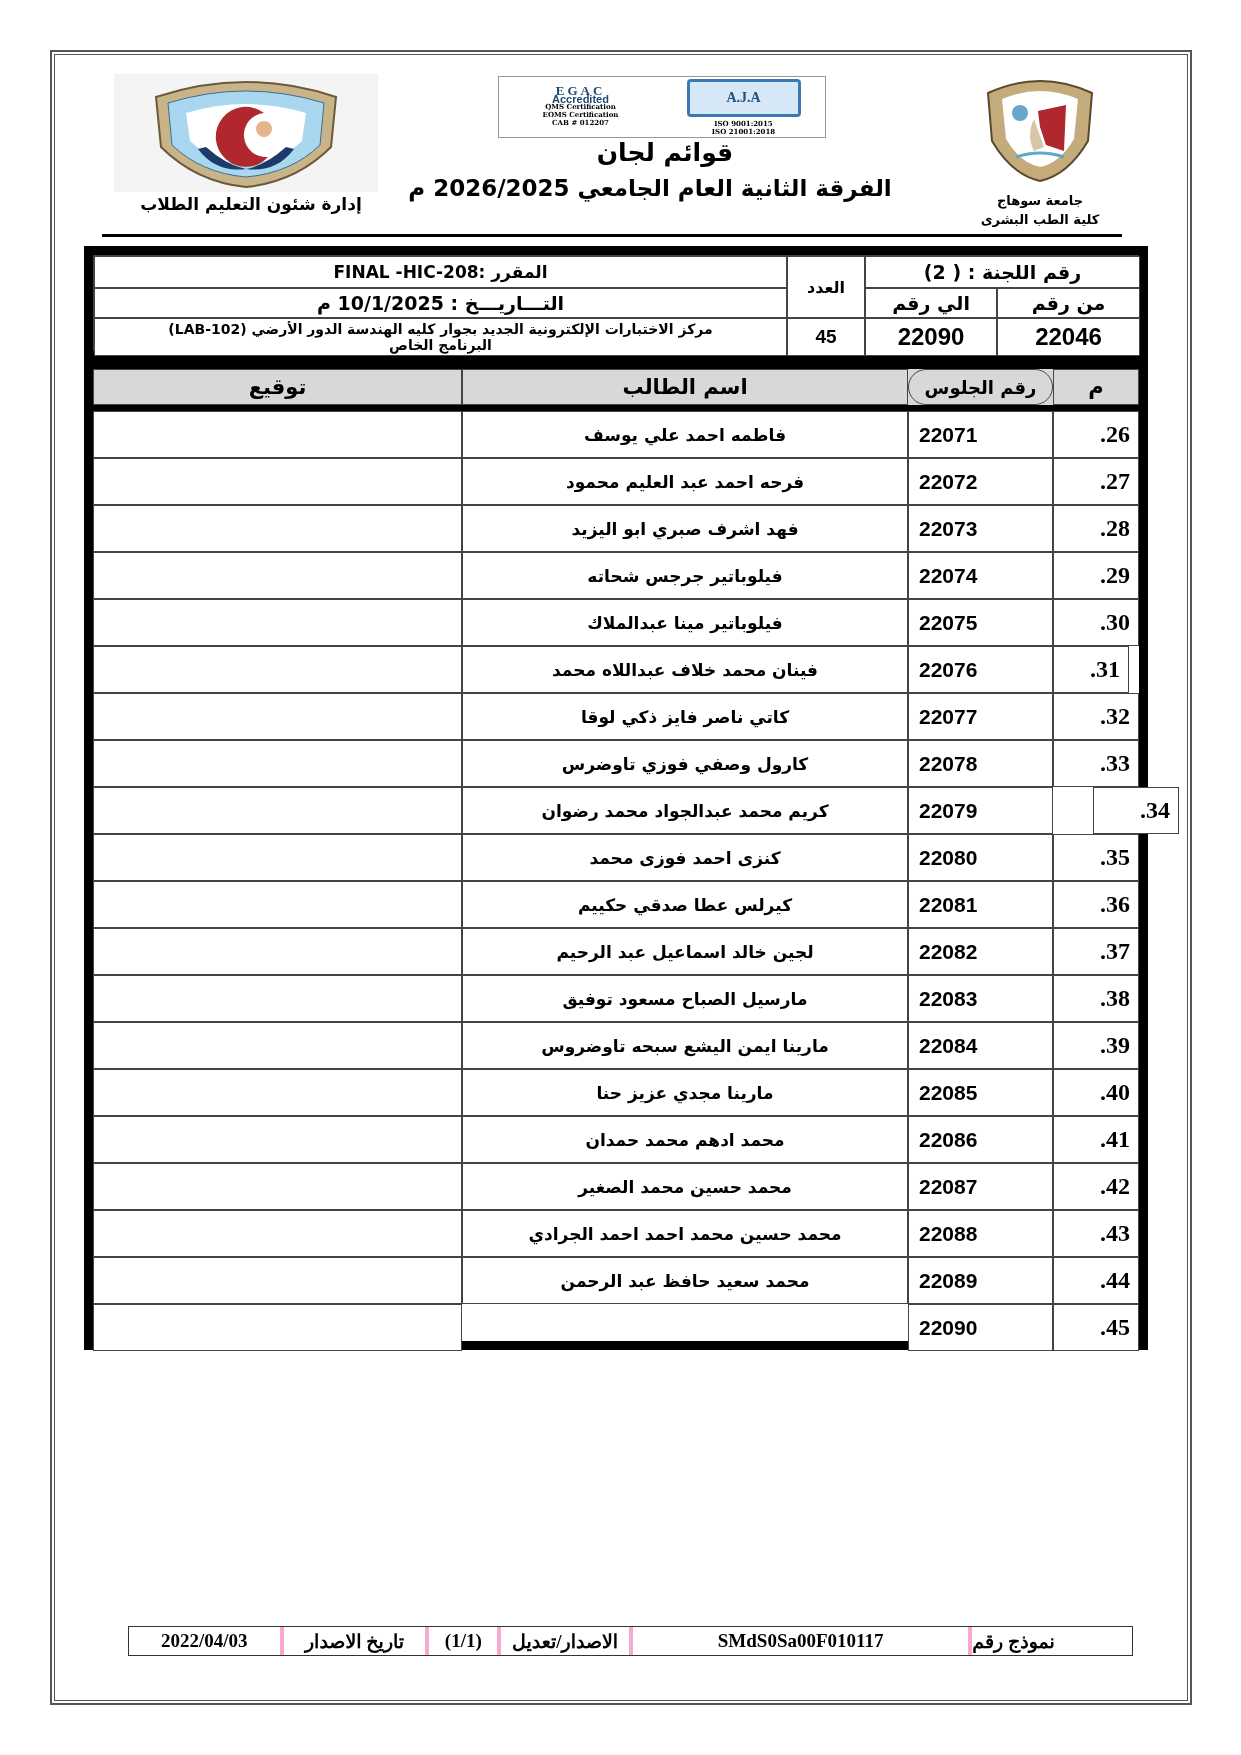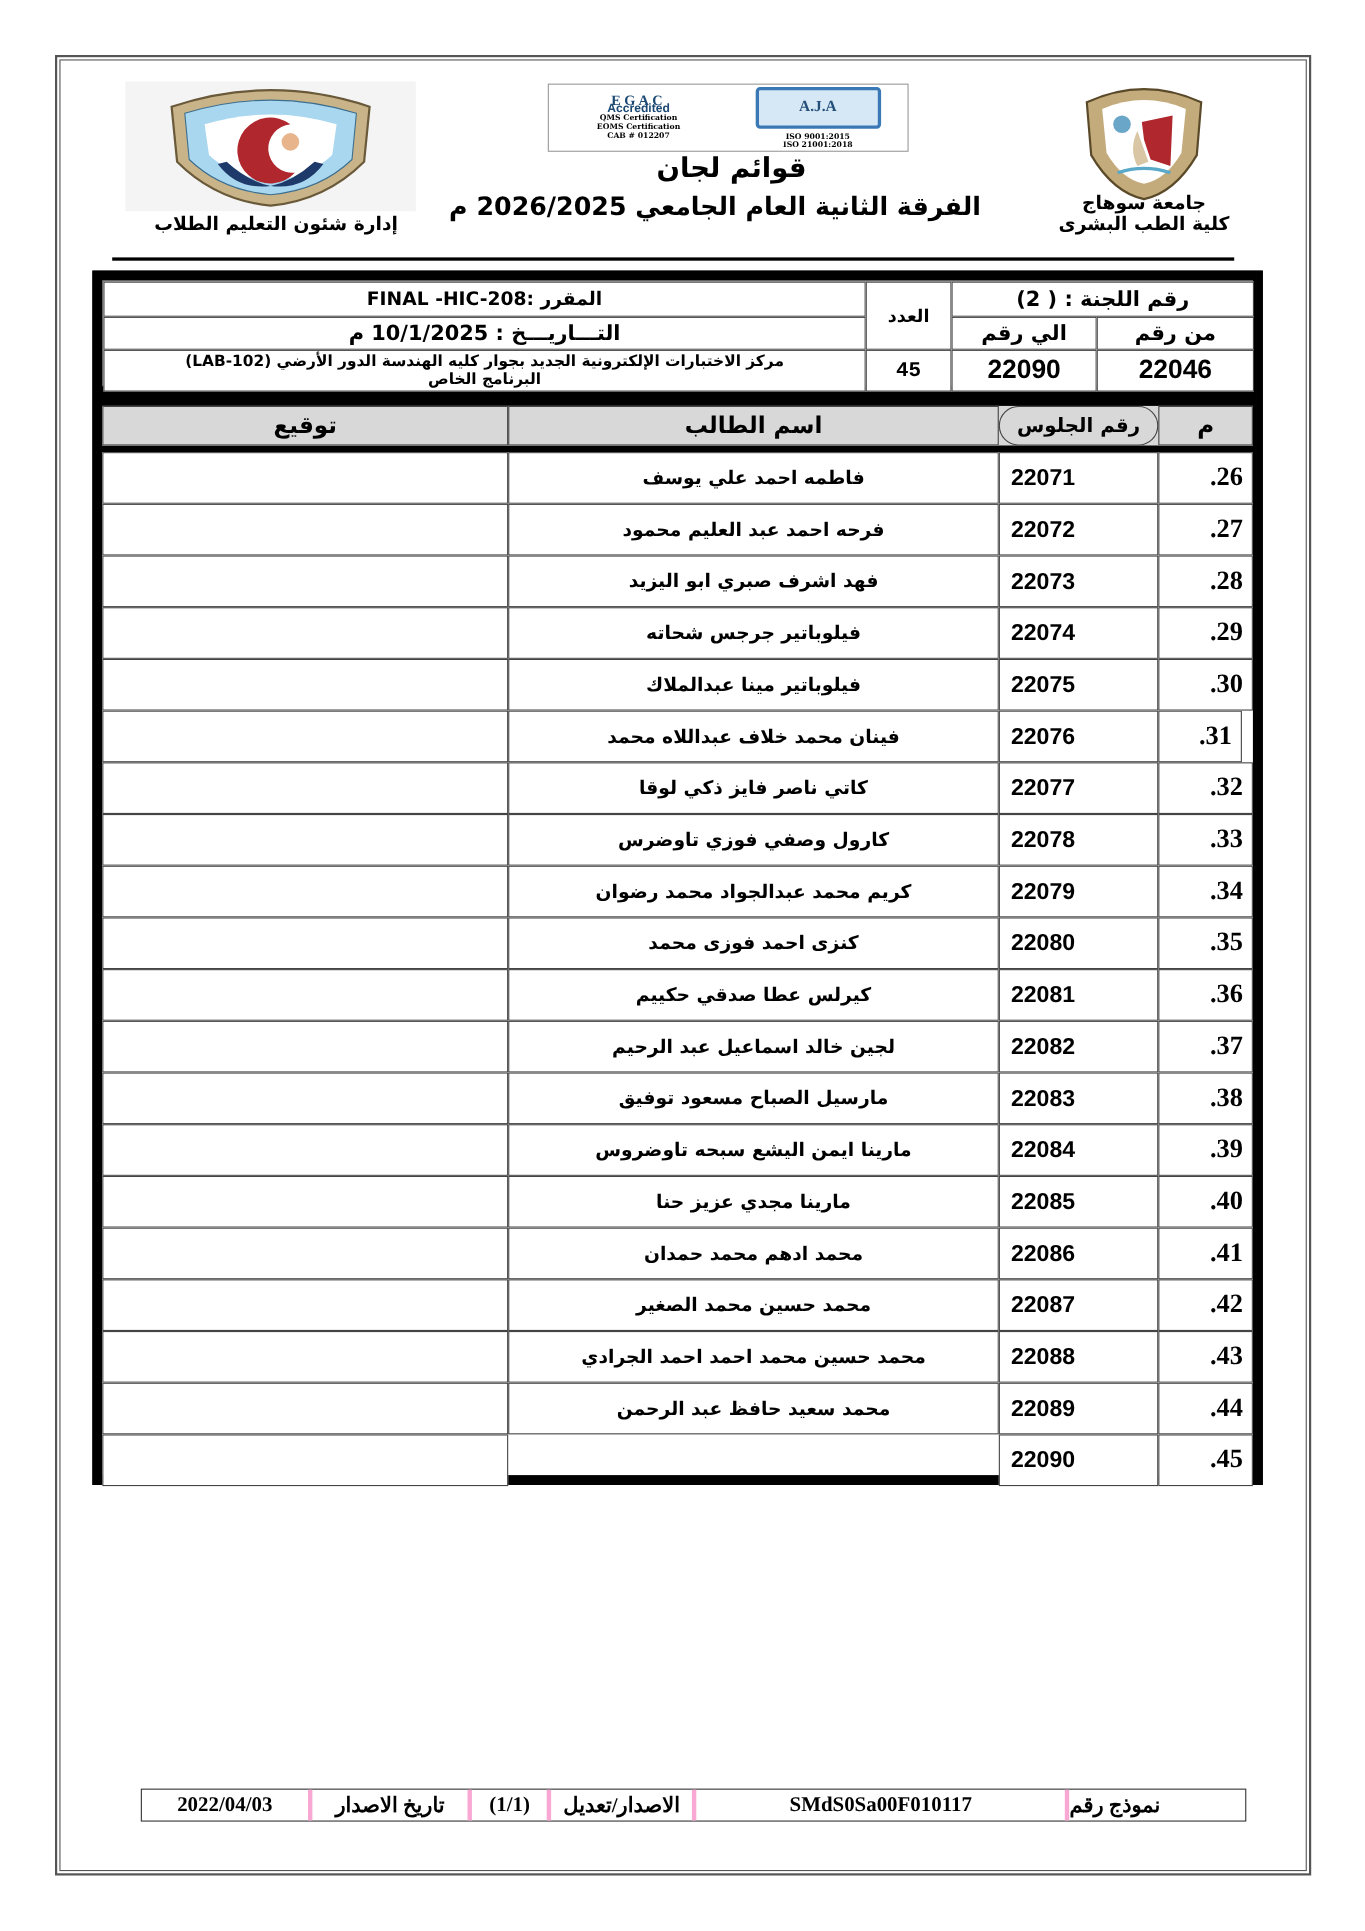--- a/index.html
+++ b/index.html
@@ -4,21 +4,21 @@
 <style>
   html, body { margin: 0; padding: 0; background: #ffffff; }
   body { width: 1241px; height: 1755px; position: relative; font-family: "DejaVu Sans", sans-serif; color: #000; }
   .frame-outer { position: absolute; left: 50px; top: 50px; width: 1142px; height: 1655px; border: 2px solid #555; box-sizing: border-box; }
   .frame-inner { position: absolute; left: 54px; top: 54px; width: 1134px; height: 1647px; border: 1px solid #555; box-sizing: border-box; }
 
   
   .logo-left { position: absolute; left: 114px; top: 74px; width: 264px; height: 118px; background: #f4f4f4; display: flex; align-items: center; justify-content: center; }
   .logo-right { position: absolute; left: 976px; top: 74px; width: 128px; height: 110px; display: flex; align-items: center; justify-content: center; }
   .dept-label { position: absolute; left: 120px; top: 194px; width: 262px; text-align: center; font-size: 17px; font-weight: bold; direction: rtl; }
-  .uni-name { position: absolute; left: 960px; top: 176px; width: 160px; text-align: center; font-size: 17px; font-weight: bold; direction: rtl; line-height: 19px; }
+  .uni-name { position: absolute; left: 960px; top: 191px; width: 160px; text-align: center; font-size: 13px; font-weight: bold; direction: rtl; line-height: 19px; }
   .cert-box { position: absolute; left: 498px; top: 76px; width: 326px; height: 60px; border: 1px solid #999; display: flex; align-items: stretch; }
   .cert-half { flex: 1; display: flex; flex-direction: column; align-items: center; justify-content: center; font-family: "DejaVu Serif", serif; font-size: 7px; line-height: 8px; font-weight: bold; }
   .egac-title { font-size: 13px; letter-spacing: 3px; color: #1c4a74; font-family: "Liberation Serif", serif; }
   .egac-acc { font-size: 11px; color: #1c4a74; font-family: "Liberation Sans", sans-serif; font-weight: bold; }
   .aja-logo { width: 108px; height: 32px; border: 3px solid #3a79b6; border-radius: 4px; background: #d6e8f5; display: flex; align-items: center; justify-content: center; font-family: "Liberation Serif", serif; font-size: 14px; color: #244f7a; margin-bottom: 3px; }
   .doc-title { position: absolute; left: 500px; top: 138px; width: 330px; text-align: center; font-size: 25px; font-weight: bold; direction: rtl; }
   .doc-subtitle { position: absolute; left: 390px; top: 175px; width: 520px; text-align: center; font-size: 23px; font-weight: bold; direction: rtl; }
   .header-rule { position: absolute; left: 102px; top: 234px; width: 1020px; height: 3px; background: #000; }
 
   
@@ -96,21 +96,21 @@
 </div>
 
 <div class="header-rule"></div>
 
 <div class="info-wrap">
   <div class="info-inner">
     <div class="cell" style="left:0; top:0; width:693px; height:32px; font-size:17px;">المقرر :FINAL -HIC-208</div>
     <div class="cell" style="left:0; top:32px; width:693px; height:30px; font-size:19px;">التـــاريـــخ : 10/1/2025 م</div>
     <div class="cell" style="left:0; top:62px; width:693px; height:38px; font-size:14px; line-height:16px; text-align:center; padding:0 60px;">مركز الاختبارات الإلكترونية الجديد بجوار كليه الهندسة الدور الأرضي (LAB-102) البرنامج الخاص</div>
     <div class="cell" style="left:693px; top:0; width:78px; height:62px; font-size:16px;">العدد</div>
-    <div class="cell" style="left:693px; top:62px; width:78px; height:38px; font-size:19px; font-family:Liberation Mono, monospace;">45</div>
+    <div class="cell" style="left:693px; top:62px; width:78px; height:38px; font-size:19px; font-family:Liberation Sans, sans-serif;">45</div>
     <div class="cell" style="left:771px; top:0; width:275px; height:32px; font-size:19px;">رقم اللجنة : ( 2)</div>
     <div class="cell" style="left:771px; top:32px; width:132px; height:30px; font-size:19px;">الي رقم</div>
     <div class="cell" style="left:903px; top:32px; width:143px; height:30px; font-size:19px;">من رقم</div>
     <div class="cell" style="left:771px; top:62px; width:132px; height:38px; font-size:24px; font-family:'Liberation Sans', sans-serif;">22090</div>
     <div class="cell" style="left:903px; top:62px; width:143px; height:38px; font-size:24px; font-family:'Liberation Sans', sans-serif;">22046</div>
   </div>
 </div>
 
 <div class="main-wrap">
   <div class="thead">
@@ -165,21 +165,21 @@
       <div class="tr" style="top: 329px;">
         <div class="td td-sign" style="left: 0px; width: 369px;"></div>
         <div class="td td-name" style="left: 369px; width: 446px;">كارول وصفي فوزي تاوضرس</div>
         <div class="td td-seat" style="left: 815px; width: 145px;">22078</div>
         <div class="td td-num" style="left: 960px; width: 86px;">.33</div>
       </div>
       <div class="tr" style="top: 376px;">
         <div class="td td-sign" style="left: 0px; width: 369px;"></div>
         <div class="td td-name" style="left: 369px; width: 446px;">كريم محمد عبدالجواد محمد رضوان</div>
         <div class="td td-seat" style="left: 815px; width: 145px;">22079</div>
-        <div class="td td-num" style="left: 960px; width: 86px;">.34</div>
+        <div class="td td-num" style="left: 1000px; width: 86px;">.34</div>
       </div>
       <div class="tr" style="top: 423px;">
         <div class="td td-sign" style="left: 0px; width: 369px;"></div>
         <div class="td td-name" style="left: 369px; width: 446px;">كنزى احمد  فوزى محمد</div>
         <div class="td td-seat" style="left: 815px; width: 145px;">22080</div>
         <div class="td td-num" style="left: 960px; width: 86px;">.35</div>
       </div>
       <div class="tr" style="top: 470px;">
         <div class="td td-sign" style="left: 0px; width: 369px;"></div>
         <div class="td td-name" style="left: 369px; width: 446px;">كيرلس عطا صدقي حكييم</div>

